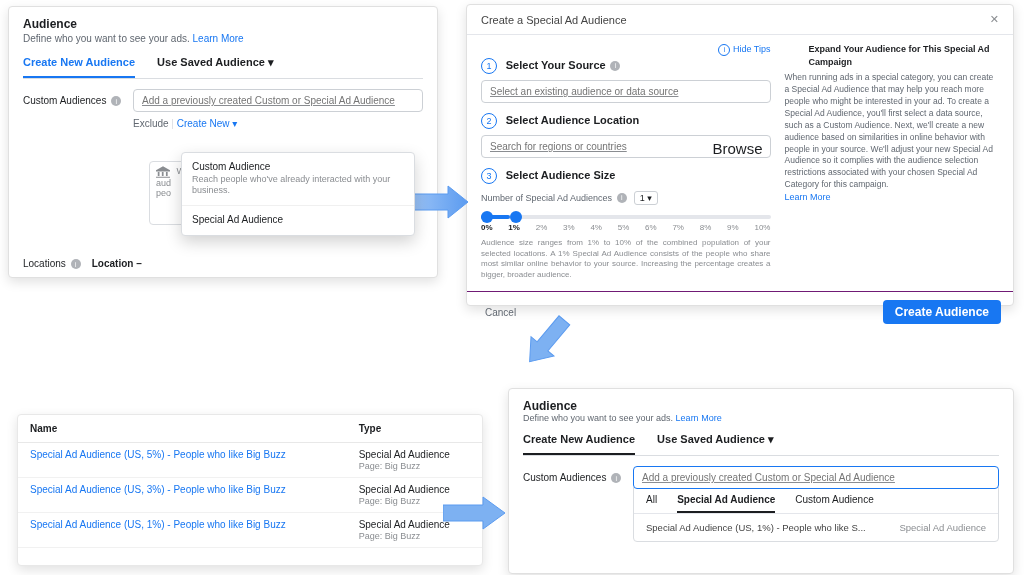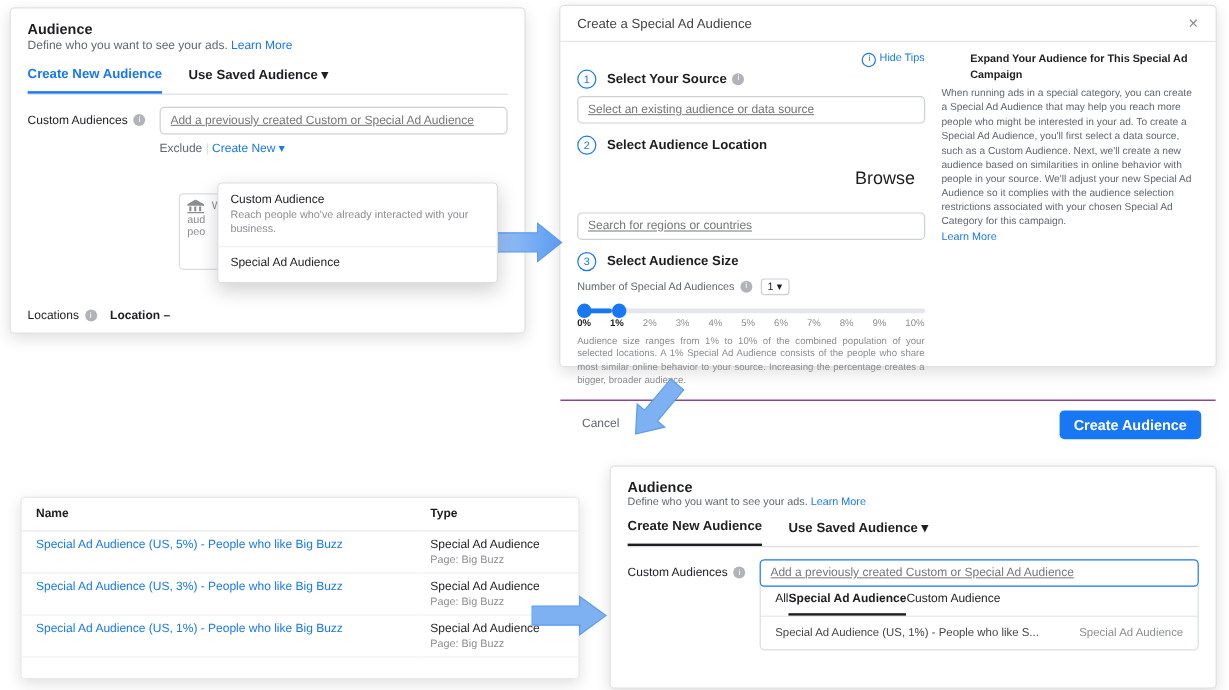--- a/index.html
+++ b/index.html
@@ -59,21 +59,21 @@
   .panelC th{text-align:left;padding:8px 12px;border-bottom:1px solid #e8e8e8;font-size:10px;font-weight:600;}
   .panelC td{padding:6px 12px;border-bottom:1px solid #f1f1f1;vertical-align:top;}
   .panelC td .sub{display:block;color:#8a8d91;font-size:9px;margin-top:1px;}
 
   
   .panelD{left:508px;top:388px;width:504px;height:184px;padding:0;}
   .panelD .bar{background:#4b4f56;color:#fff;padding:7px 12px;font-size:11px;border-radius:4px 4px 0 0;display:flex;align-items:center;gap:8px;}
   .panelD .bar .cat{font-weight:700;}
   .panelD .content{padding:10px 14px;}
   .panelD-dd{margin-left:110px;margin-top:-2px;background:#fff;border:1px solid #dadde1;border-radius:0 0 4px 4px;padding:0;font-size:10px;}
-  .panelD-dd .tabs{display:flex;padding:6px 12px 0 12px;border-bottom:1px solid #e4e6eb;}
+  .panelD-dd .tabs{display:flex;gap:20px;padding:6px 12px 0 12px;border-bottom:1px solid #e4e6eb;}
   .panelD-dd .tabs span{padding-bottom:6px;font-size:10px;}
   .panelD-dd .tabs span.active{font-weight:700;border-bottom:2px solid #1c1e21;}
   .panelD-dd .opt{padding:8px 12px;font-size:9.5px;color:#444;display:flex;justify-content:space-between;}
 
   
   .arrow{position:absolute;pointer-events:none;}
 </style>
 </head>
 <body>
 
@@ -155,21 +155,21 @@
           <span class="stepnum">1</span>
           <span class="step-title">Select Your Source</span>
           <span class="info-icon">i</span>
           <div class="step-input"><input type="text" class="tinput" placeholder="Select an existing audience or data source" style=""></div>
         </div>
 
         <div class="step">
           <span class="stepnum">2</span>
           <span class="step-title">Select Audience Location</span>
           <div class="step-input" style="position:relative;">
-            <input type="text" class="tinput" style="padding-right: 50px; margin-top: 42px;" placeholder="Search for regions or countries">
+            <input type="text" class="tinput" style="padding-right: 50px;" placeholder="Search for regions or countries">
             <span style="position:absolute;right:8px;top:5px;font-size:15px;font-weight:400;text-align:center;">Browse</span>
           </div>
         </div>
 
         <div class="step">
           <span class="stepnum">3</span>
           <span class="step-title">Select Audience Size</span>
           <div class="sliderwrap">
             <span class="small">Number of Special Ad Audiences</span>
             <span class="info-icon">i</span>

